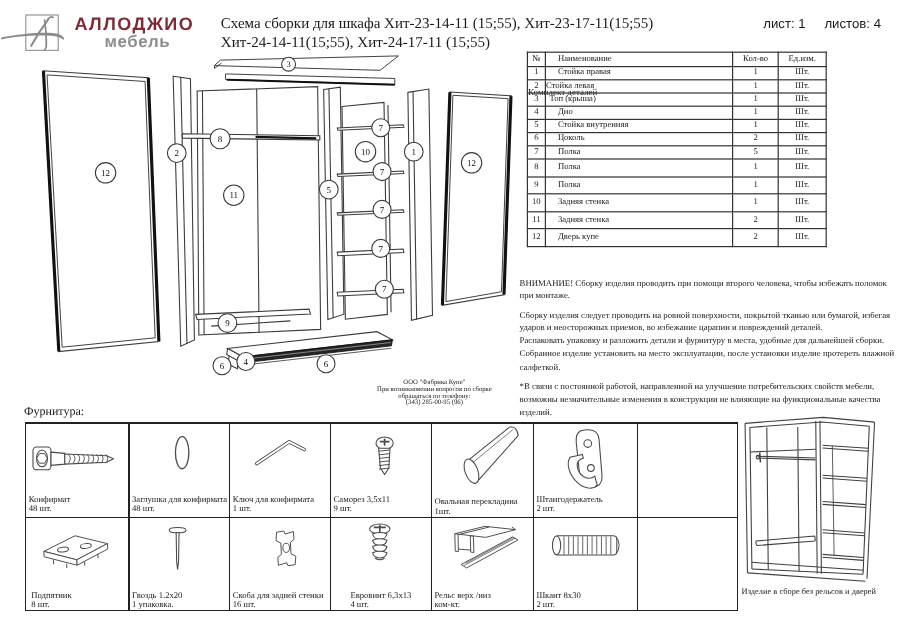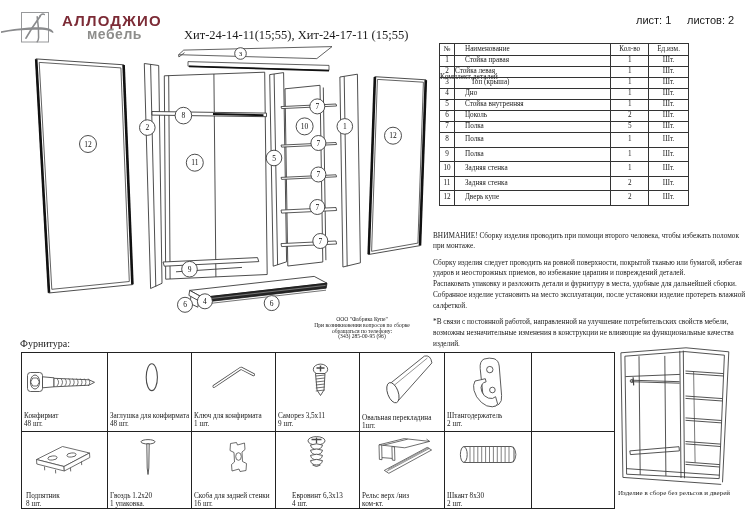--- a/index.html
+++ b/index.html
@@ -23,26 +23,27 @@
     <path d="M37.2,16.8 C38.2,23.5 38.8,31 38.6,37.5 C38.5,39.5 38,41 37.2,41.8" stroke-width="1.5"></path>
     <path d="M39.8,16 C41.2,14.4 43.2,13.6 44.4,14.6" stroke-width="1.3"></path>
   </g>
   <path d="M1,31.3 C14,28.6 31,26.7 43.5,27.4 C48.5,27.8 51.5,28.9 53,31.3 C54,32.9 53.2,33.5 52,32.5 C50,30.9 46,30 42,29.8 C29,29.2 13,30.2 1,32.9 Z" fill="#8a8b8d"></path>
 </svg>
 
 <div class="abs" style="left:62px;top:12px;font-family:'Liberation Sans',sans-serif;font-weight:bold;font-size:15px;letter-spacing:1.2px;color:#7c2b36;">АЛЛОДЖИО</div>
 
 <div class="abs" style="left:87px;top:26px;font-family:'Liberation Sans',sans-serif;font-weight:bold;font-size:14px;letter-spacing:0.5px;color:#8d8d8b;">мебель</div>
 
+<div class="abs" style="left:184px;top:12px;font-size:12.5px;">Схема сборки для шкафа Хит-23-14-11 (15;55), Хит-23-17-11(15;55)</div>
 
 <div class="abs" style="left:184px;top:28px;font-size:12.5px;">Хит-24-14-11(15;55), Хит-24-17-11 (15;55)</div>
 
 <div class="abs" style="left:636px;top:14px;font-family:'Liberation Sans',sans-serif;font-size:11px;">лист: 1</div>
 
-<div class="abs" style="left:687px;top:14px;font-family:'Liberation Sans',sans-serif;font-size:11px;">листов: 2</div>
+<div class="abs" style="left:687px;top:14px;font-family:'Liberation Sans',sans-serif;font-size:11px;">листов: 4</div>
 
 <div class="abs" style="left:440px;top:32px;font-size:7.5px;margin-top:40px;">Комплект деталей</div>
 
 <table class="tbl" style="left:439px;top:43px;width:250px;">
   <colgroup>
         <col style="width:15px">
         <col style="width:157px">
         <col style="width:38px">
         <col style="width:40px">
       </colgroup>
@@ -60,21 +61,21 @@
           <td style="text-align:center;">Шт.</td>
         </tr>
   <tr style="height:11px;">
           <td style="text-align:center;">2</td>
           <td style="padding-left:0;">Стойка левая</td>
           <td style="text-align:center;">1</td>
           <td style="text-align:center;">Шт.</td>
         </tr>
   <tr style="height:11px;">
           <td style="text-align:center;">3</td>
-          <td style="padding-left:16px;">Топ (крыша)</td>
+          <td style="padding-left:3px;">Топ (крыша)</td>
           <td style="text-align:center;">1</td>
           <td style="text-align:center;">Шт.</td>
         </tr>
   <tr style="height:11px;">
           <td style="text-align:center;">4</td>
           <td style="padding-left:10px;">Дно</td>
           <td style="text-align:center;">1</td>
           <td style="text-align:center;">Шт.</td>
         </tr>
   <tr style="height:11px;">

